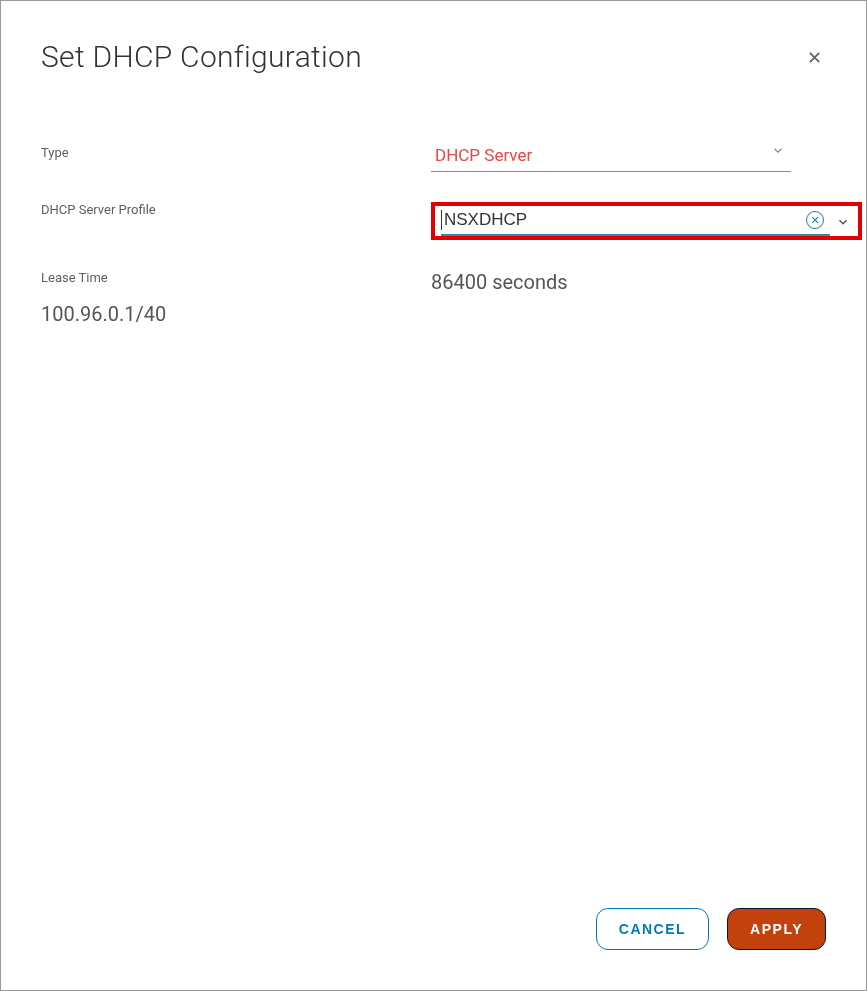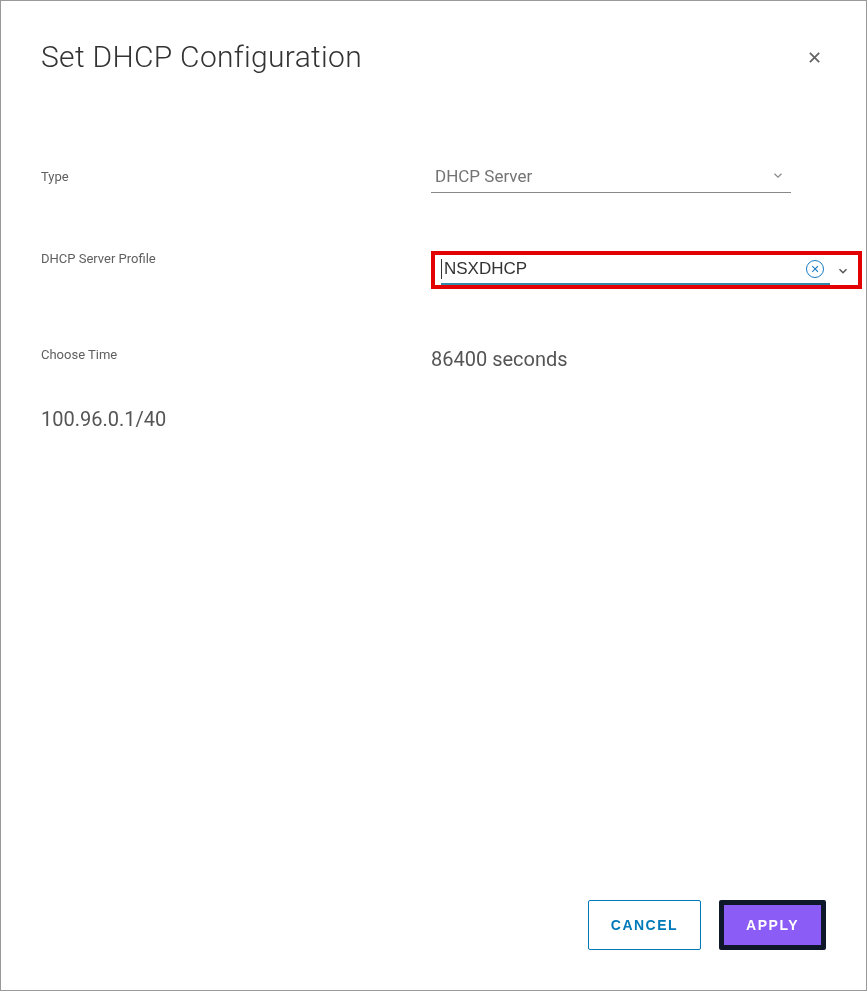--- a/index.html
+++ b/index.html
@@ -15,21 +15,20 @@
     position: relative;
   }
   .modal {
     width: 867px;
     height: 991px;
     border: 1px solid #999;
     background: #fff;
     display: flex;
     flex-direction: column;
     padding: 38px 40px 40px 40px;
-    gap: 28px;
   }
   .modal-header {
     display: flex;
     justify-content: space-between;
     align-items: flex-start;
     margin-bottom: 58px;
   }
   .modal-title {
     font-size: 30px;
     font-weight: 300;
@@ -71,24 +70,25 @@
     position: relative;
     flex: 1;
     max-width: 360px;
   }
   .select-field {
     width: 100%;
     border: none;
     border-bottom: 1px solid #888;
     padding: 6px 28px 6px 4px;
     font-size: 17px;
-    color: #737373;
+    color: #ef4444;
     background: transparent;
     appearance: none;
     cursor: pointer;
+    margin-top: 7px;
   }
   .select-chevron {
     position: absolute;
     right: 6px;
     top: 50%;
     transform: translateY(-50%);
     pointer-events: none;
     color: #888;
   }
   .profile-row {
@@ -184,31 +184,31 @@
     display: flex;
     justify-content: flex-end;
     gap: 18px;
   }
   .btn {
     padding: 12px 22px;
     font-size: 14px;
     font-weight: 600;
     letter-spacing: 1.5px;
     cursor: pointer;
-    border-radius: 2px;
+    border-radius: 12px;
   }
   .btn-cancel {
     background: #fff;
     color: #0079b8;
     border: 1px solid #0079b8;
   }
   .btn-apply {
-    background: #8b5cf6;
+    background: #c2410c;
     color: #fff;
-    border: 5px solid #0f172a;
+    border: 1px solid #0f172a;
   }
   svg.chevron {
     width: 14px;
     height: 14px;
   }
 </style>
 </head>
 <body>
 
 <div class="modal">
@@ -253,21 +253,21 @@
       <span class="required-star">*</span>
       <div class="more-dots">
         <span></span>
         <span></span>
         <span></span>
       </div>
     </div>
   </div>
 
   <div class="static-row">
-    <div class="form-label">Choose Time</div>
+    <div class="form-label">Lease Time</div>
     <div class="form-value-static">86400 seconds</div>
   </div>
 
   <div class="static-row">
     <div class="form-value-static">100.96.0.1/40</div>
   </div>
 
   <div class="footer">
     <button class="btn btn-cancel">CANCEL</button>
     <button class="btn btn-apply">APPLY</button>

